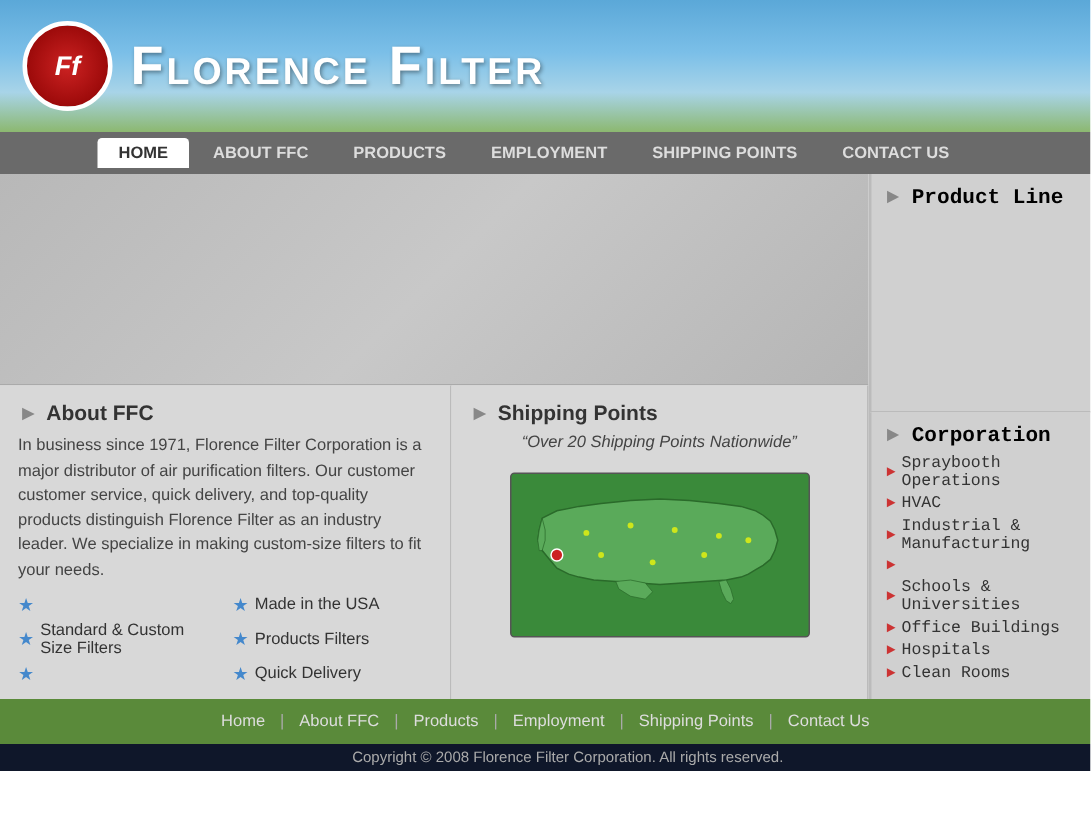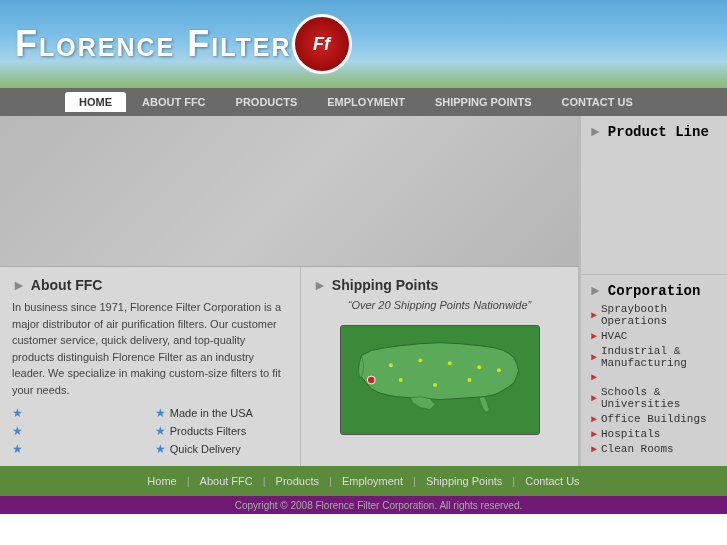--- a/index.html
+++ b/index.html
@@ -166,21 +166,21 @@
       font-size: 11px;
       cursor: pointer;
       padding: 0 10px;
     }
     .footer-sep {
       color: #aaa;
       font-size: 11px;
     }
 
     #copyright {
-      background: #701a75;
+      background: #0f172a;
       height: 18px;
       display: flex;
       align-items: center;
       justify-content: center;
       padding-left: 30px;
     }
     #copyright span {
       color: #aaa;
       font-size: 10px;
     }
@@ -225,24 +225,24 @@
     #panels-row {
       display: flex;
       flex: 1;
     }
 
   </style>
 </head>
 <body>
 
 <div id="header">
-  <div id="site-title">Florence Filter</div>
   <div id="logo-circle">
     <span>Ff</span>
   </div>
+  <div id="site-title">Florence Filter</div>
 </div>
 
 <div id="nav">
   <div class="nav-item active">Home</div>
   <div class="nav-item">About FFC</div>
   <div class="nav-item">Products</div>
   <div class="nav-item">Employment</div>
   <div class="nav-item">Shipping Points</div>
   <div class="nav-item">Contact Us</div>
 </div>
@@ -263,20 +263,21 @@
         <div class="star-list">
           <div class="star-item">
             <span class="star-icon">★</span>
           </div>
           <div class="star-item">
             <span class="star-icon">★</span>
             <span>Made in the USA</span>
           </div>
           <div class="star-item">
             <span class="star-icon">★</span>
+            <span>Standard &amp; Custom Size Filters</span>
           </div>
           <div class="star-item">
             <span class="star-icon">★</span>
             <span>Products Filters</span>
           </div>
           <div class="star-item">
             <span class="star-icon">★</span>
           </div>
           <div class="star-item">
             <span class="star-icon">★</span>

